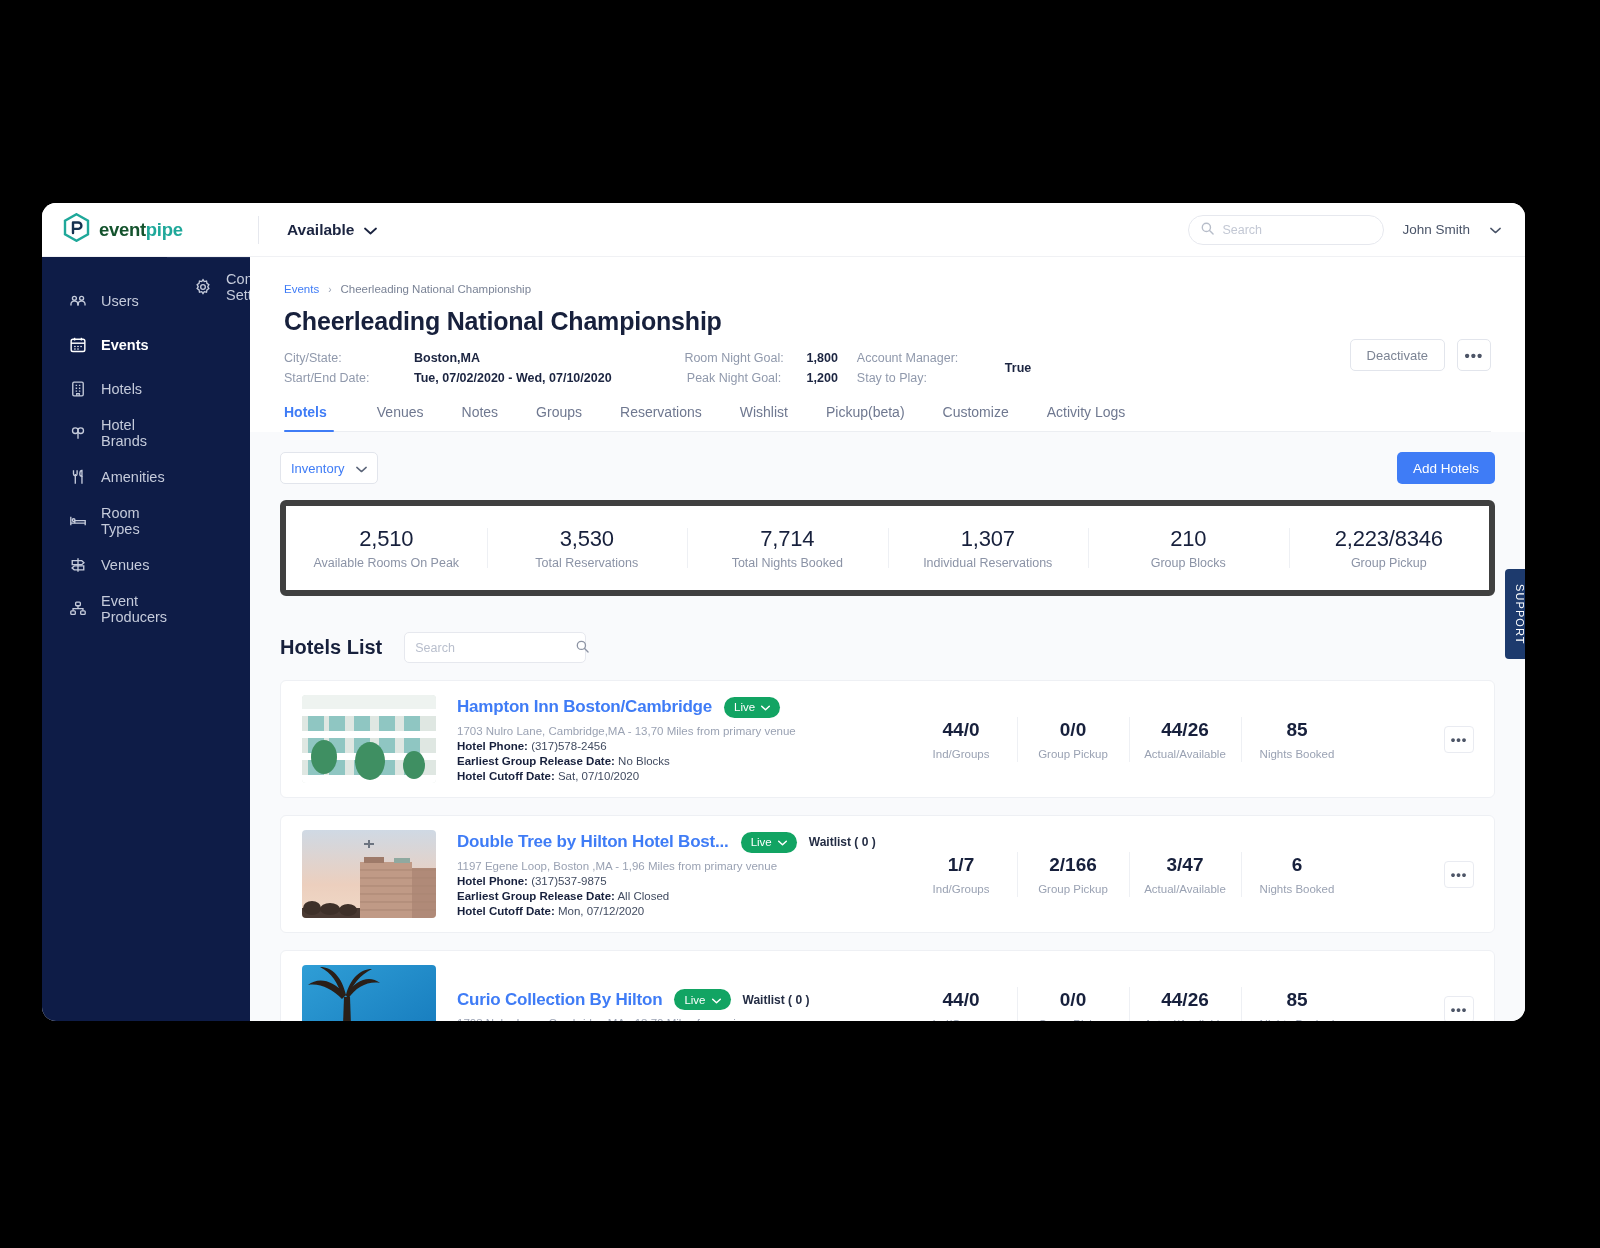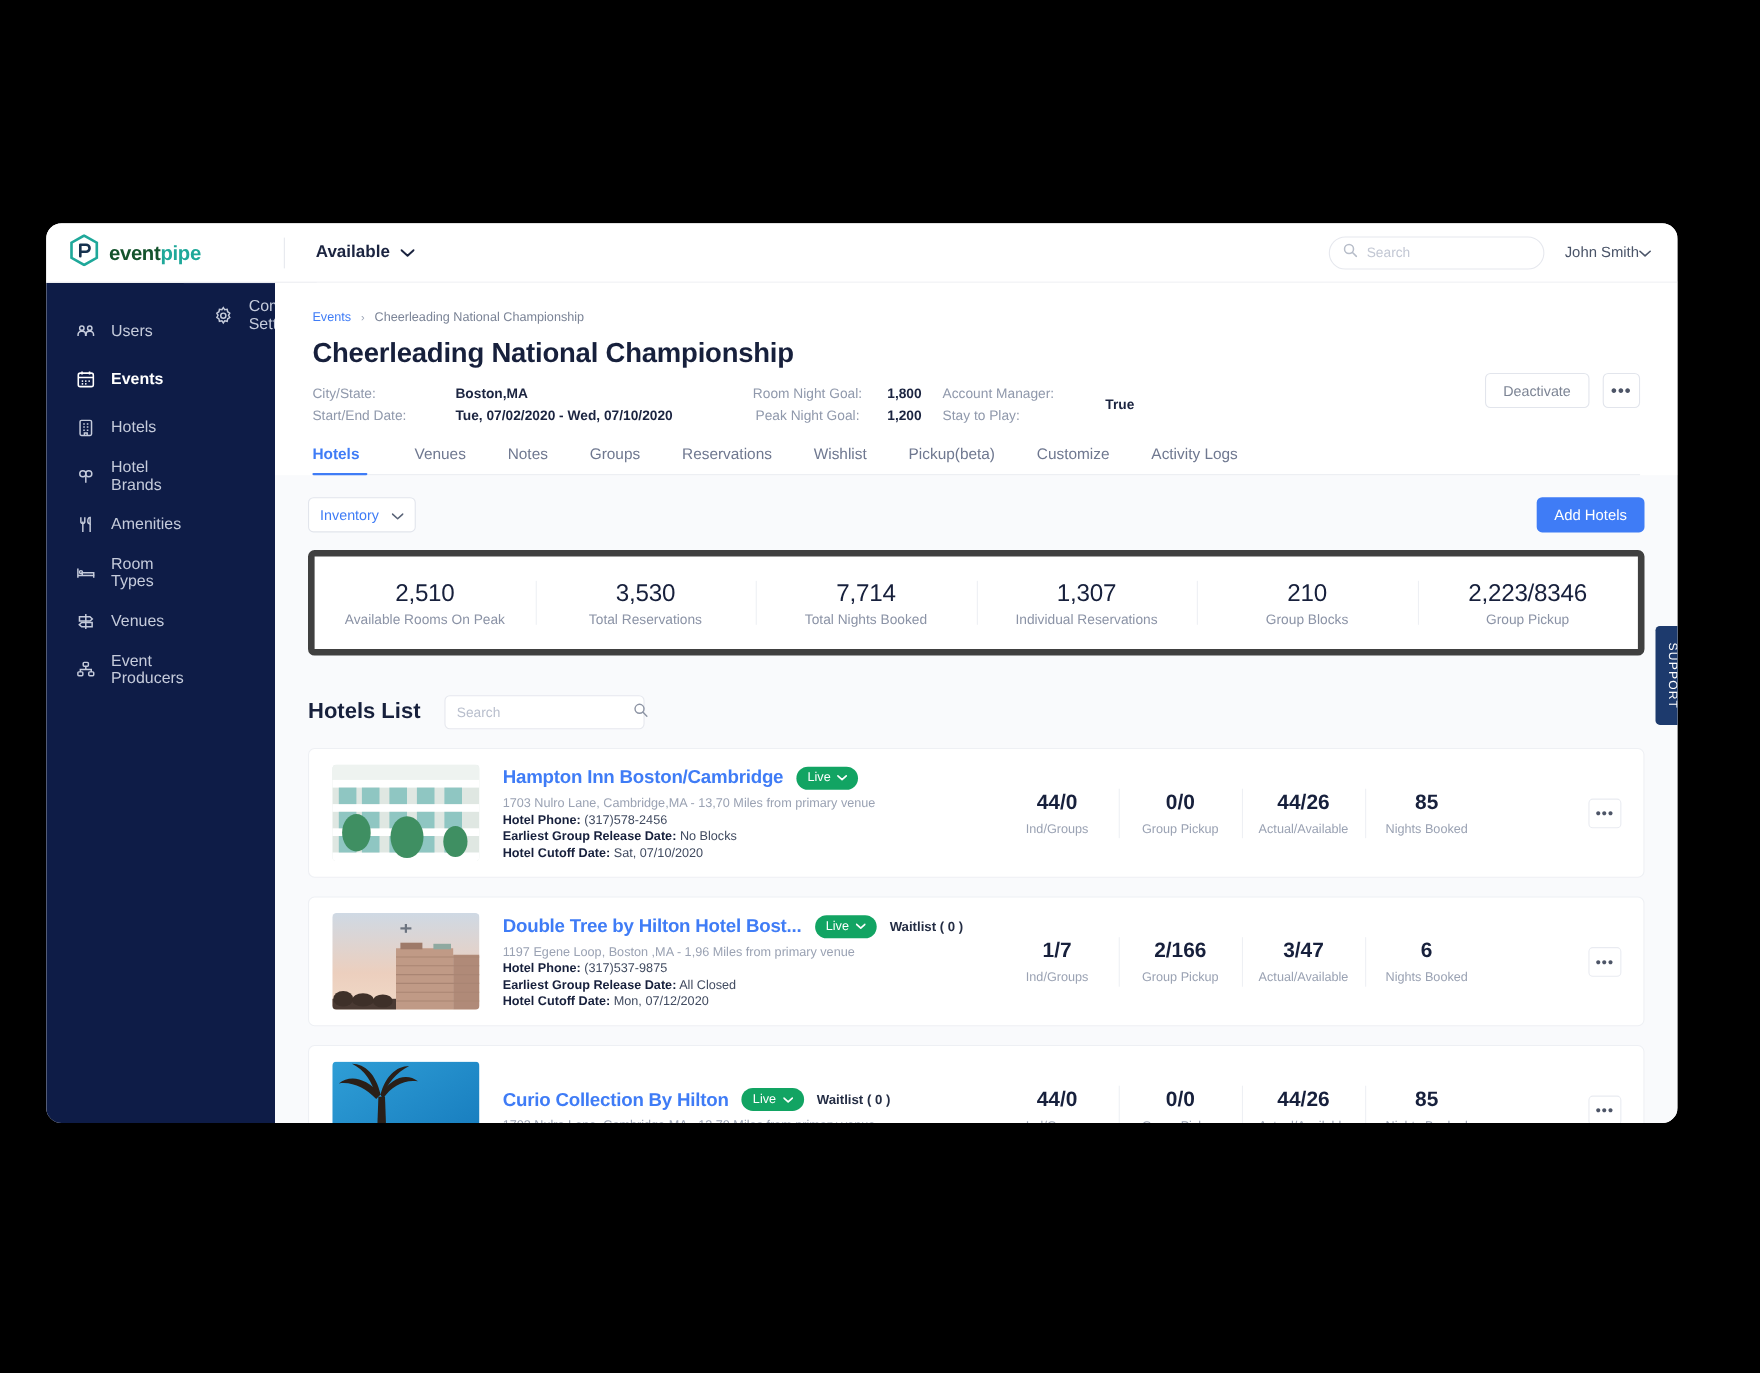--- a/index.html
+++ b/index.html
@@ -60,21 +60,21 @@
     padding: 0 12px;
     background: #fff;
   }
   .topsearch input {
     border: 0; outline: 0; font-size: 12.5px; color: #54607a;
     background: transparent; width: 140px;
     font-family: "Liberation Sans", sans-serif;
   }
   .topsearch input::placeholder { color: #c3c8d4; }
   .username {
-    display: flex; align-items: center; gap: 0;
+    display: flex; align-items: center; gap: 20px;
     font-size: 13.5px; color: #4a5468; cursor: pointer;
   }
   
   .sidebar {
     position: absolute; left: 0; top: 54px;
     width: 208px; height: 764px;
     background: #0e1c47;
     display: flex; flex-direction: row;
   }
   .nav { padding-top: 22px; flex: 1 1 auto; }

